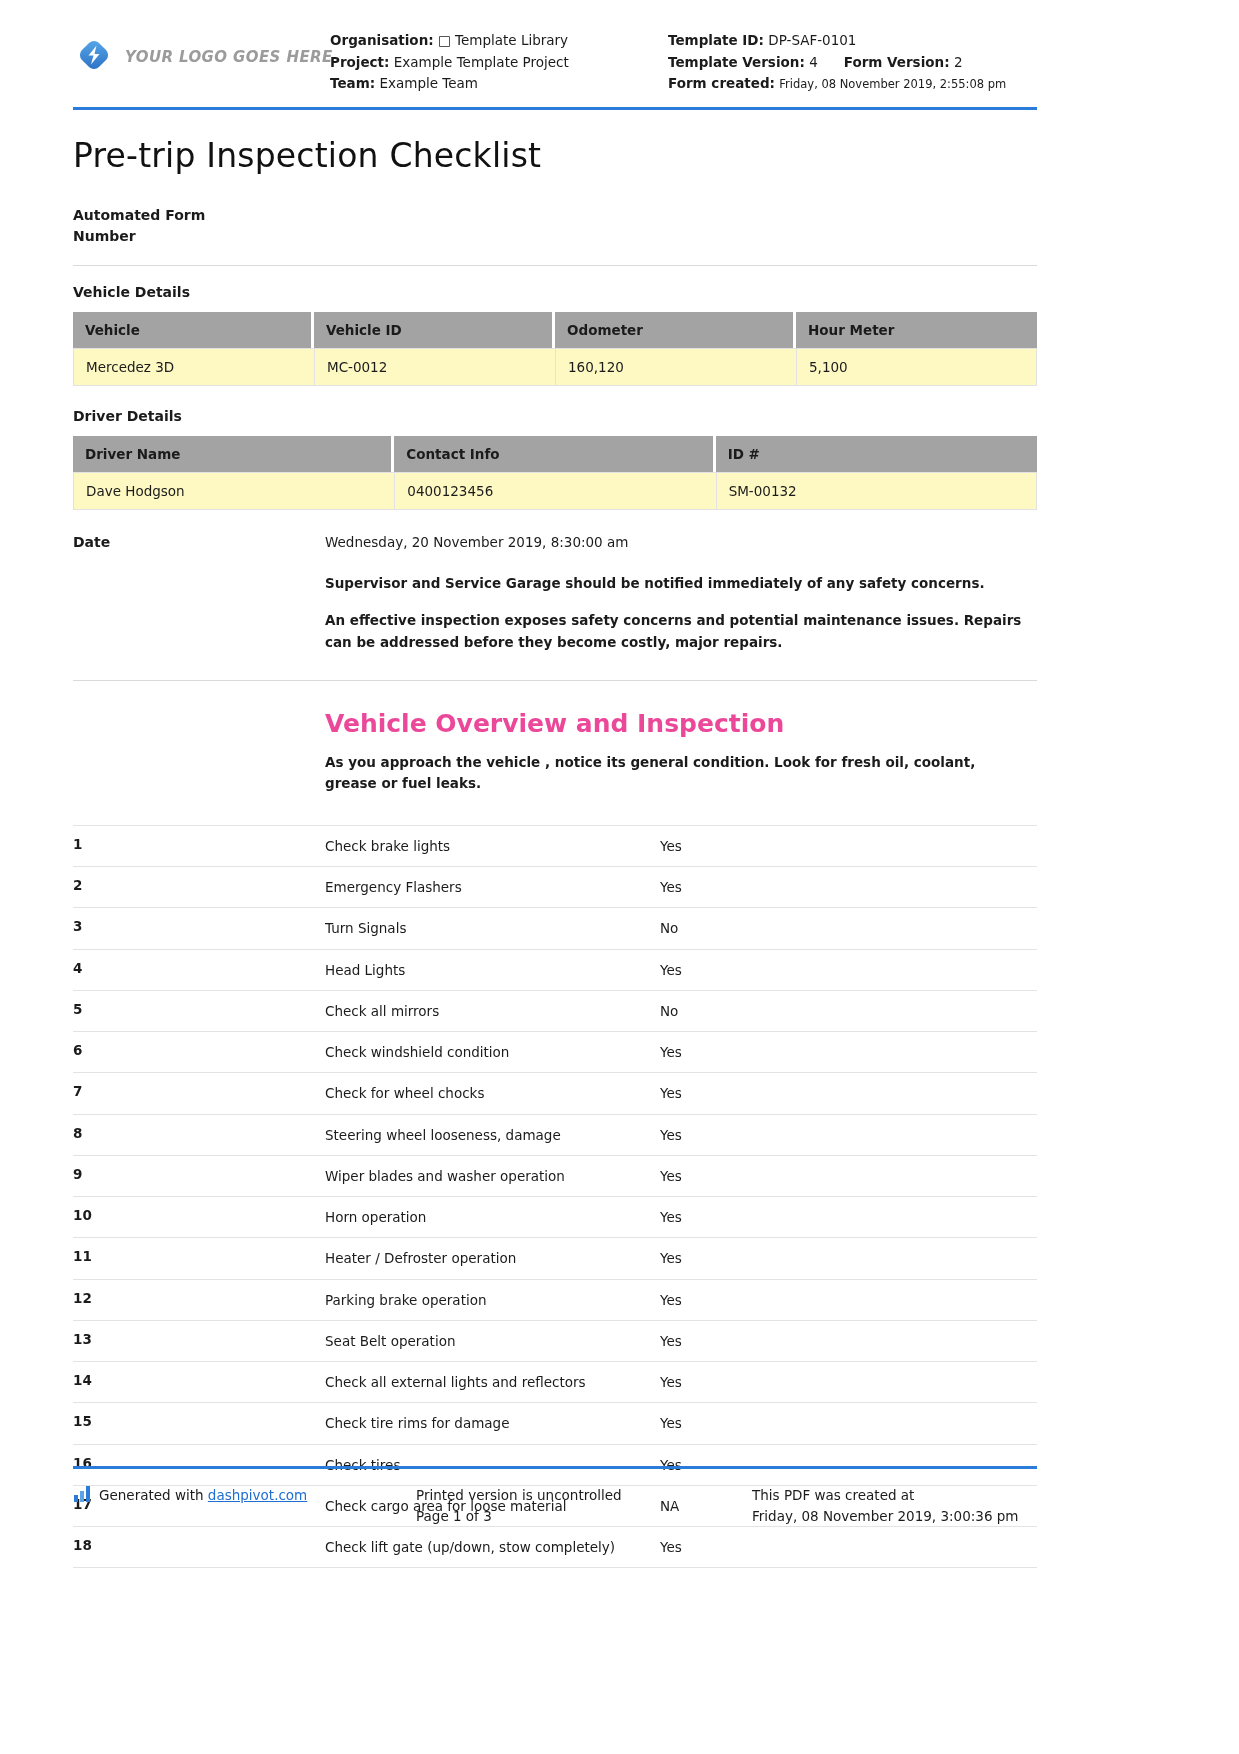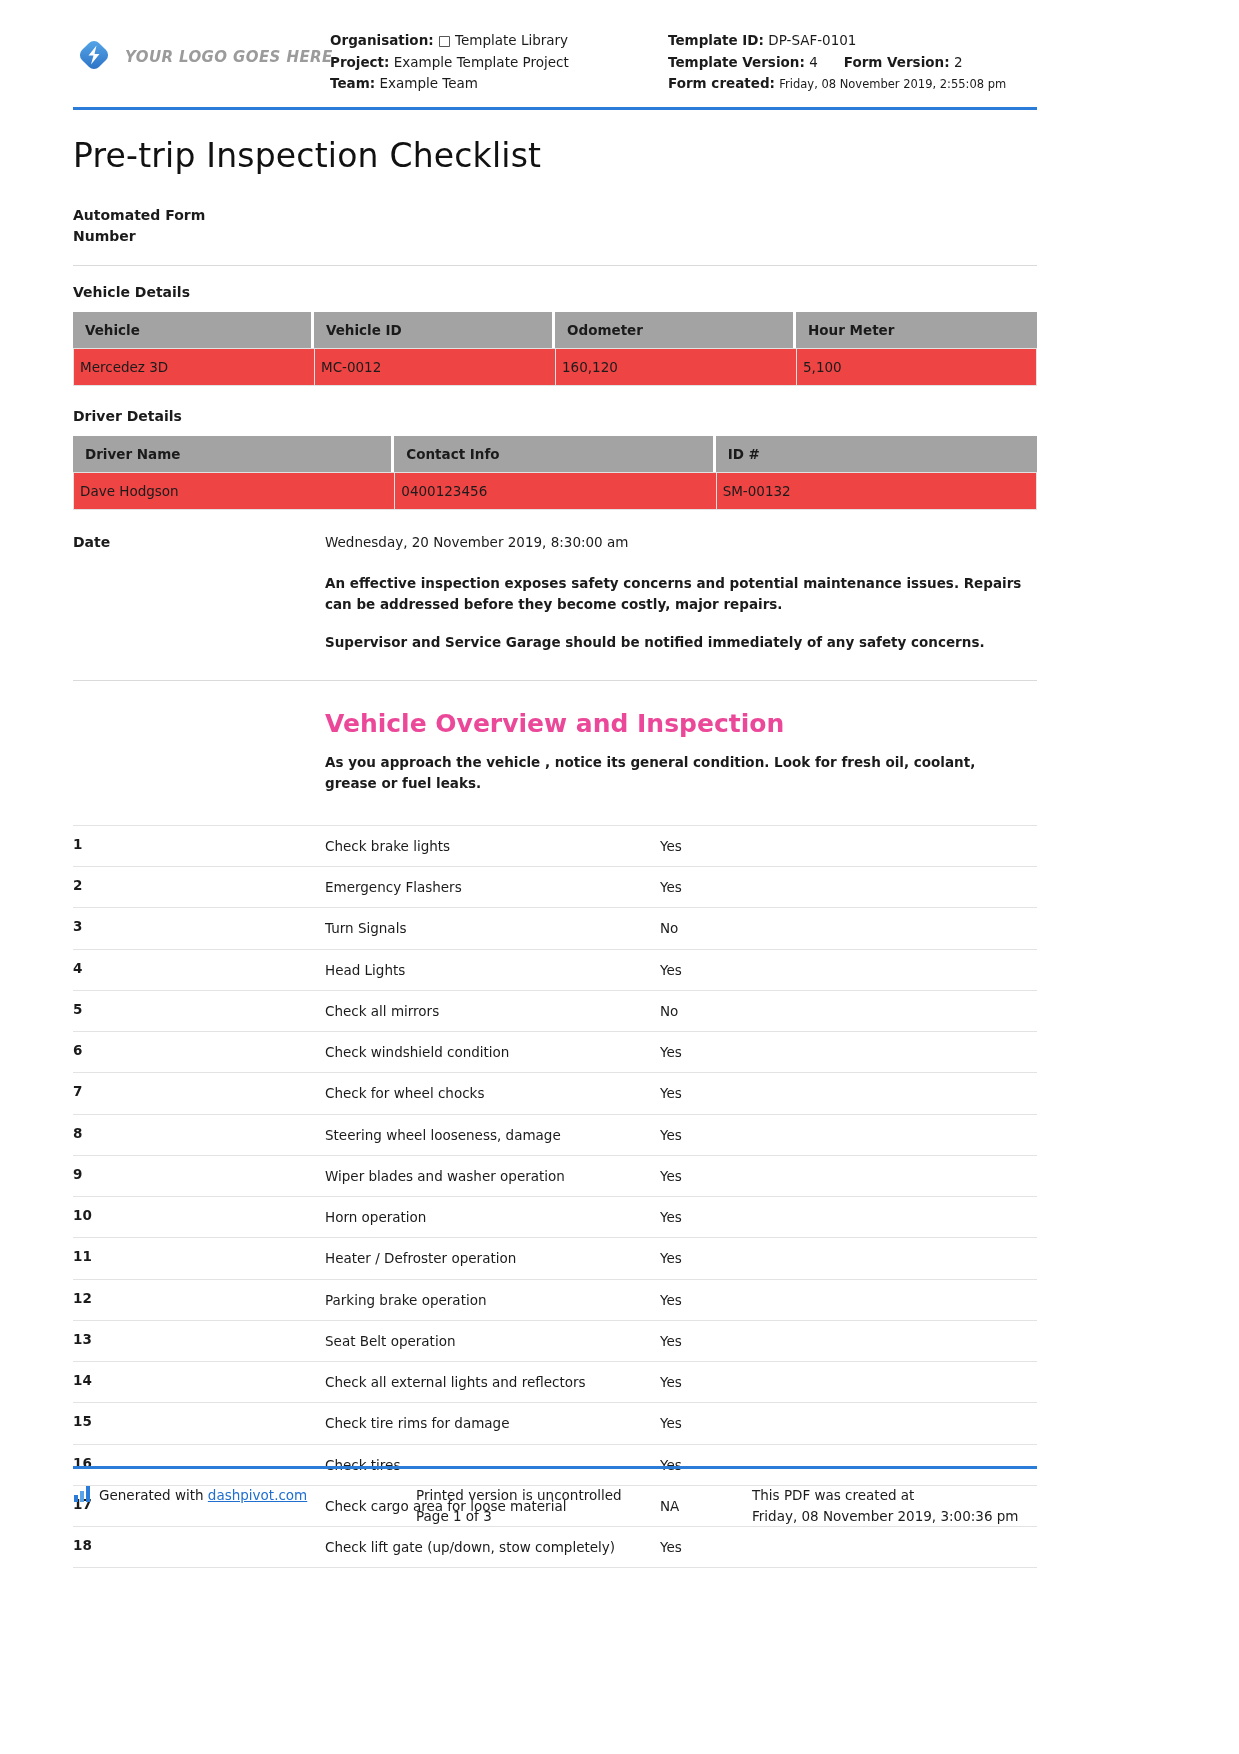--- a/index.html
+++ b/index.html
@@ -22,21 +22,21 @@
   .label-value-row { display:grid; grid-template-columns:252px 1fr; align-items:flex-start; font-size:13.5px; }
   .label-value-row .row-label { font-weight:bold; font-size:14px; max-width:175px; line-height:1.5; }
   .row-value { line-height:1.5; }
   .divider { border-top:1px solid #dadada; margin:18px 0; }
 
   
   .section-title { font-weight:bold; font-size:14px; margin:22px 0 12px 0; }
   table.data-table { width:100%; border-collapse:separate; border-spacing:0; font-size:13.5px; table-layout:fixed; }
   table.data-table thead th { background:#a3a3a3; text-align:left; font-weight:bold; padding:10px 12px; border-right:3px solid #ffffff; }
   table.data-table thead th:last-child { border-right:none; }
-  table.data-table tbody td { background:#ef4444; padding:10px 6px; border:1px solid #e2e2e2; border-right:none; }
+  table.data-table tbody td { background:#fef9c3; padding:10px 12px; border:1px solid #e2e2e2; border-right:none; }
   table.data-table tbody td:last-child { border-right:1px solid #e2e2e2; }
 
   
   .date-row { margin-top:22px; }
   .notes-block { margin:20px 0 0 252px; max-width:712px; }
   .notes-block p { font-weight:bold; font-size:13.5px; line-height:1.6; margin:0 0 16px 0; }
 
   
   .inspection-head { margin:28px 0 0 252px; max-width:680px; }
   .inspection-title { font-size:25px; font-weight:bold; margin:0 0 14px 0; color:#ec4899; }
@@ -164,22 +164,22 @@
       </tr>
     </tbody>
   </table>
 
   <div class="label-value-row date-row">
     <div class="row-label">Date</div>
     <div class="row-value">Wednesday, 20 November 2019, 8:30:00 am</div>
   </div>
 
   <div class="notes-block">
+    <p>Supervisor and Service Garage should be notified immediately of any safety concerns.</p>
     <p>An effective inspection exposes safety concerns and potential maintenance issues. Repairs can be addressed before they become costly, major repairs.</p>
-    <p>Supervisor and Service Garage should be notified immediately of any safety concerns.</p>
   </div>
 
   <div class="divider" style="margin-top:26px; margin-bottom:0;"></div>
 
   <div class="inspection-head">
     <h2 class="inspection-title">Vehicle Overview and Inspection</h2>
     <p class="inspection-intro">As you approach the vehicle , notice its general condition. Look for fresh oil, coolant, grease or fuel leaks.</p>
   </div>
 
   <div class="checklist">

